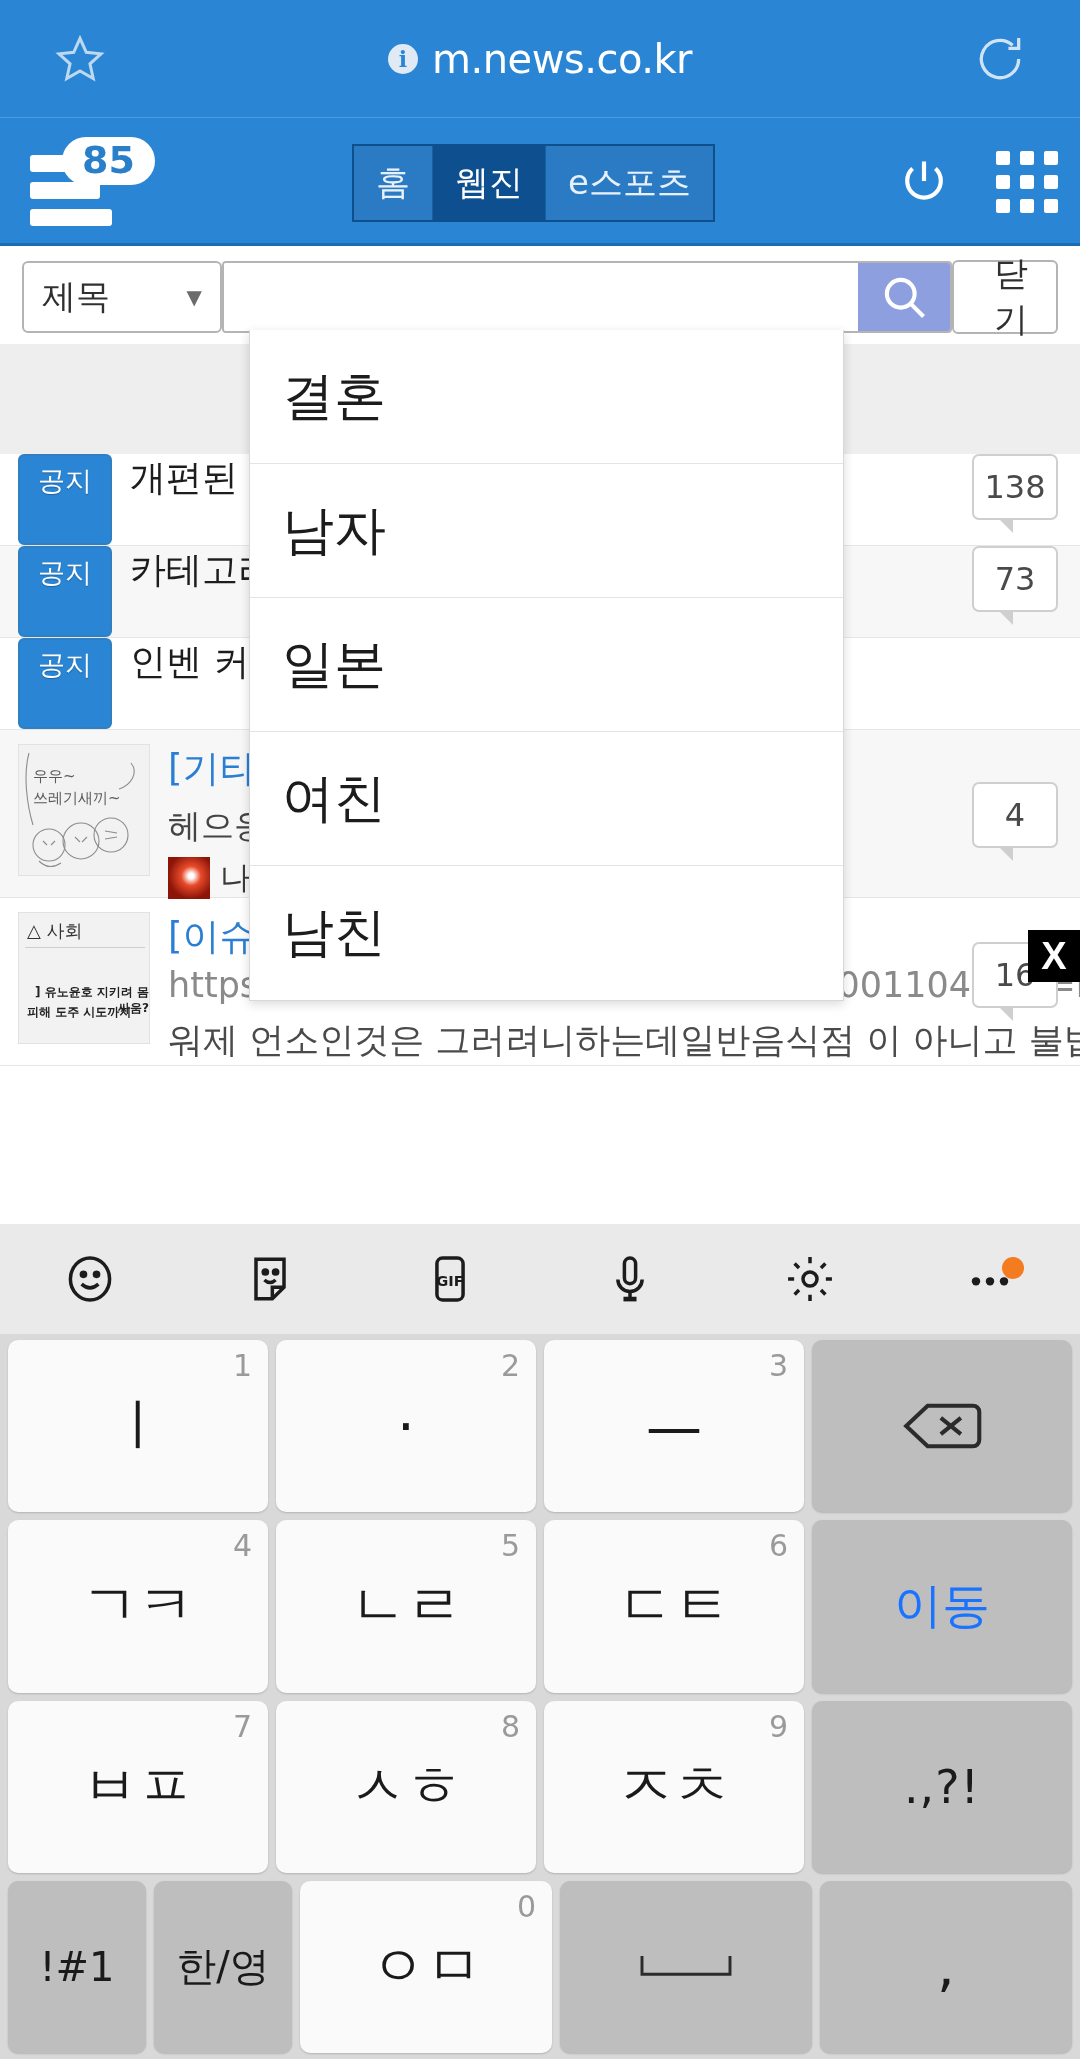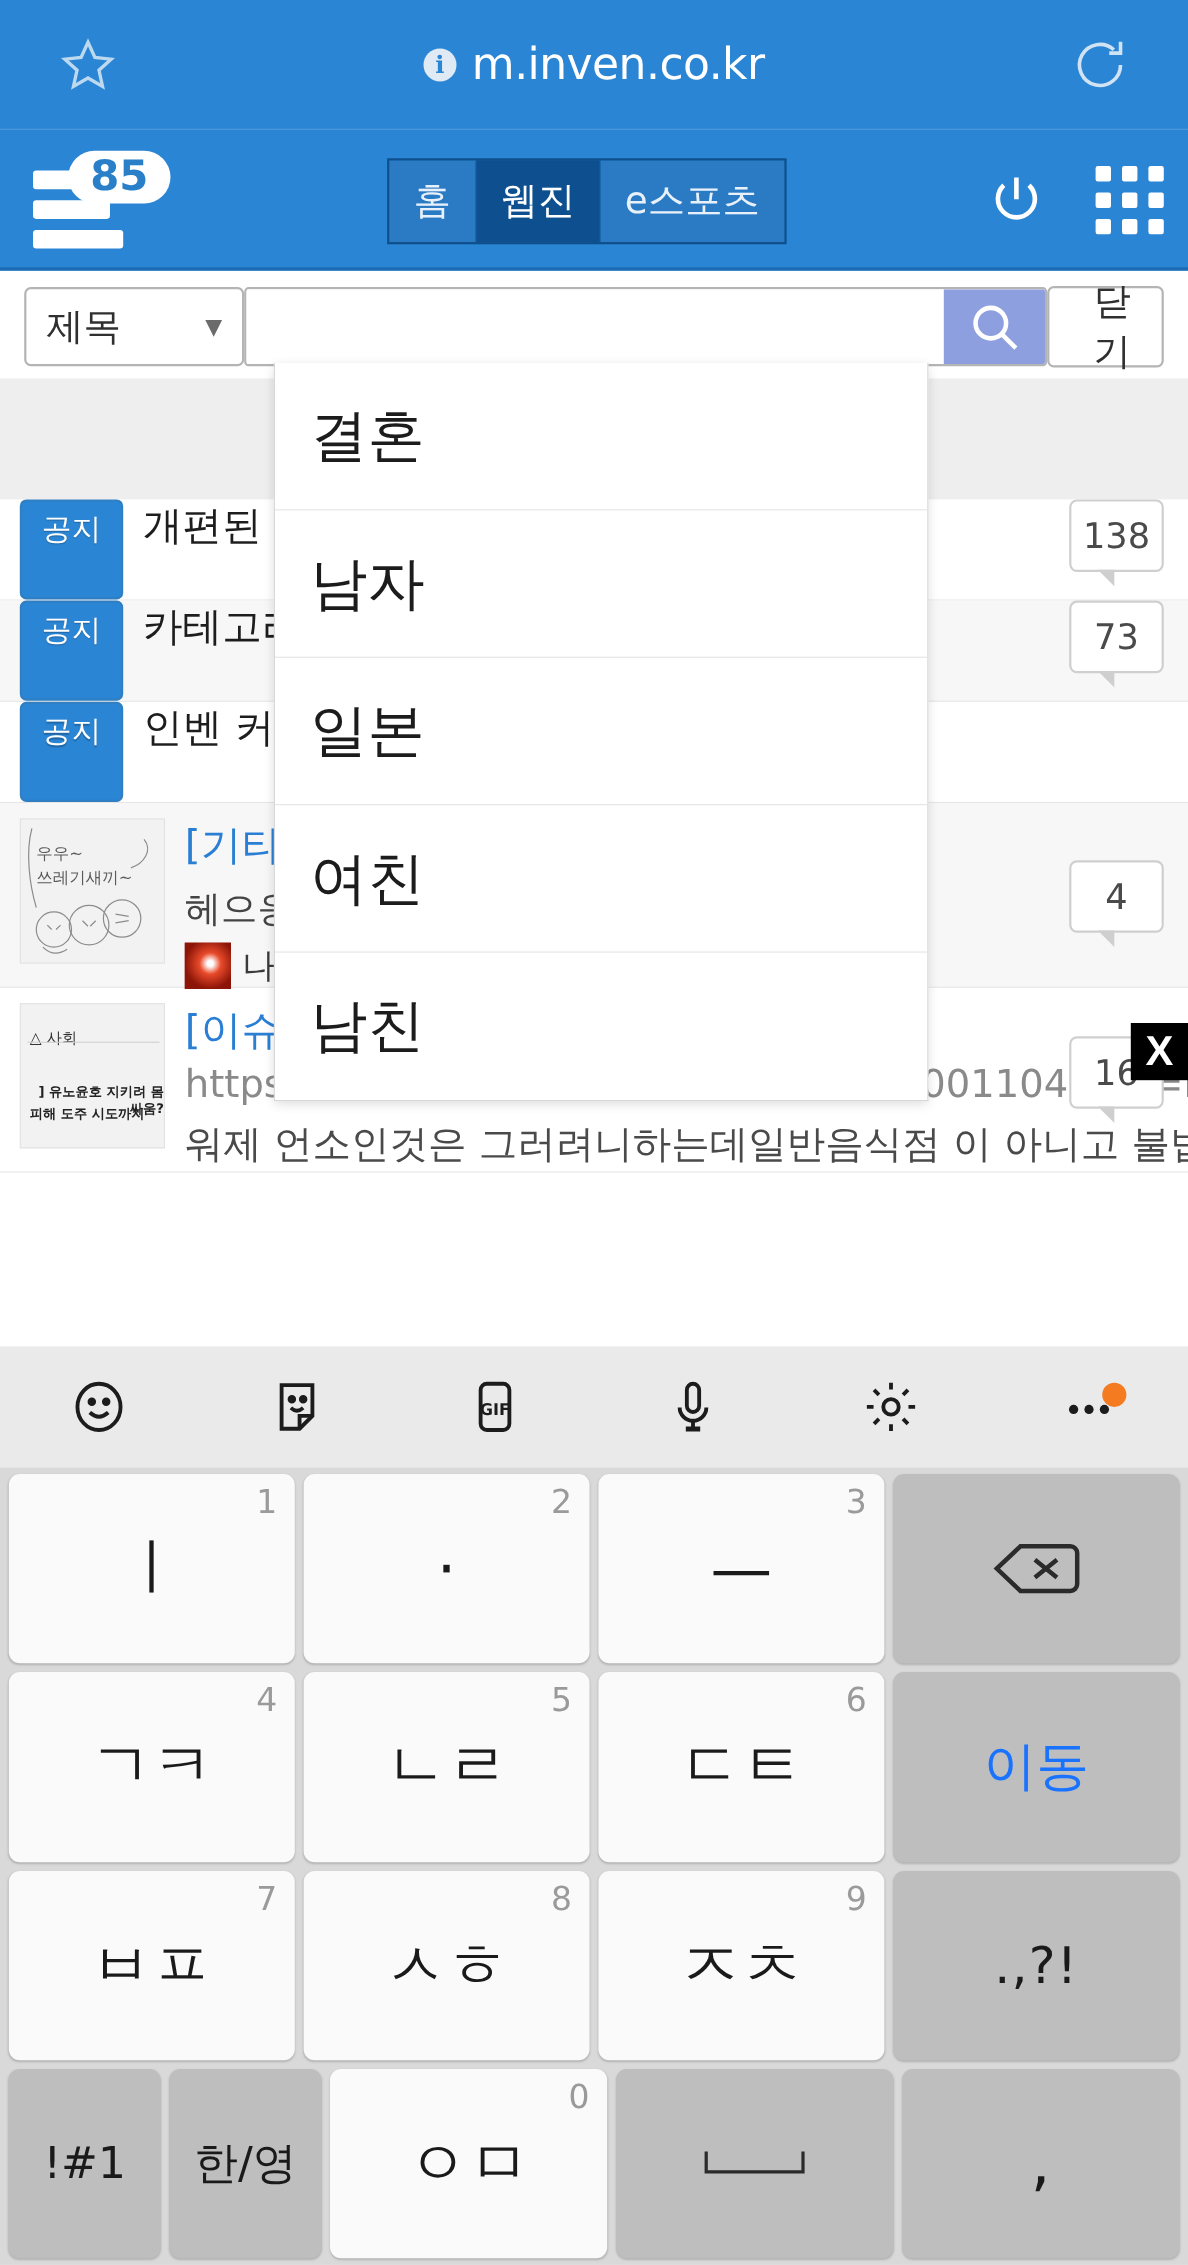--- a/index.html
+++ b/index.html
@@ -190,21 +190,21 @@
 <div id="screen">
 
   <div class="urlbar">
     <div class="star-btn">
       <svg width="52" height="52" viewBox="0 0 24 24" fill="none" stroke="#bcd9f0" stroke-width="1.4">
         <polygon points="12,2.5 14.9,8.9 21.7,9.6 16.6,14.2 18.1,21 12,17.5 5.9,21 7.4,14.2 2.3,9.6 9.1,8.9"></polygon>
       </svg>
     </div>
     <div class="url-center">
       <span class="info-ico">i</span>
-      <span class="url-text">m.inven.co.kr</span>
+      <span class="url-text">m.news.co.kr</span>
     </div>
     <div class="reload-btn">
       <svg width="56" height="56" viewBox="0 0 24 24" fill="none" stroke="#cfe3f5" stroke-width="1.4">
         <path d="M20 12a8 8 0 1 1-2.6-5.9"></path>
         <polyline points="20,3 20,7.4 15.6,7.4"></polyline>
       </svg>
     </div>
   </div>
 
   <div class="sitenav">
@@ -301,21 +301,21 @@
         <div class="post-meta">
           <span class="avatar"></span>
           <span class="meta-text">나</span>
         </div>
       </div>
       <span class="cbubble" style="top:52px;">4</span>
     </div>
 
     <div class="post" style="top:554px;">
       <div class="thumb">
-        <span class="doodle" style="left:8px; top:22px; font-size:14px; color:#333;">△ 사회</span>
+        <span class="doodle" style="left:8px; top:6px; font-size:18px; color:#333;">△ 사회</span>
         <span class="doodle" style="left:8px; top:72px; font-size:12px; color:#222; font-weight:bold;text-align:right;">] 유노윤호 지키려 몸싸움?</span>
         <span class="doodle" style="left:8px; top:92px; font-size:12px; color:#222; font-weight:bold;">피해 도주 시도까지</span>
         <div style="position:absolute;left:6px;top:34px;width:120px;height:1px;background:#cfcfcf;"></div>
       </div>
       <div class="post-body">
         <div class="post-title">[이슈</div>
         <div class="urlline">https://news.v.daum.net/v/20210912200110497?f=m..회</div>
         <div class="bodyline">워제 언소인것은 그러려니하는데일반음식점 이 아니고 불법 유</div>
       </div>
       <span class="cbubble" style="top:44px;">16</span>

